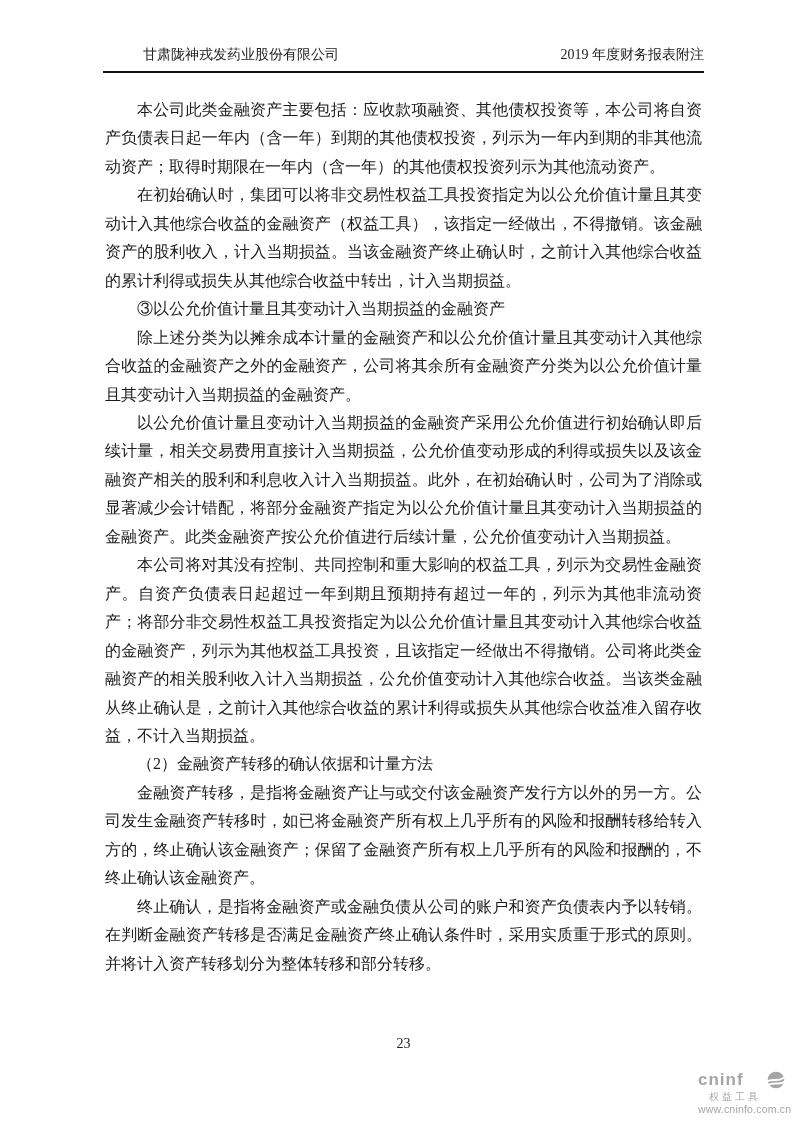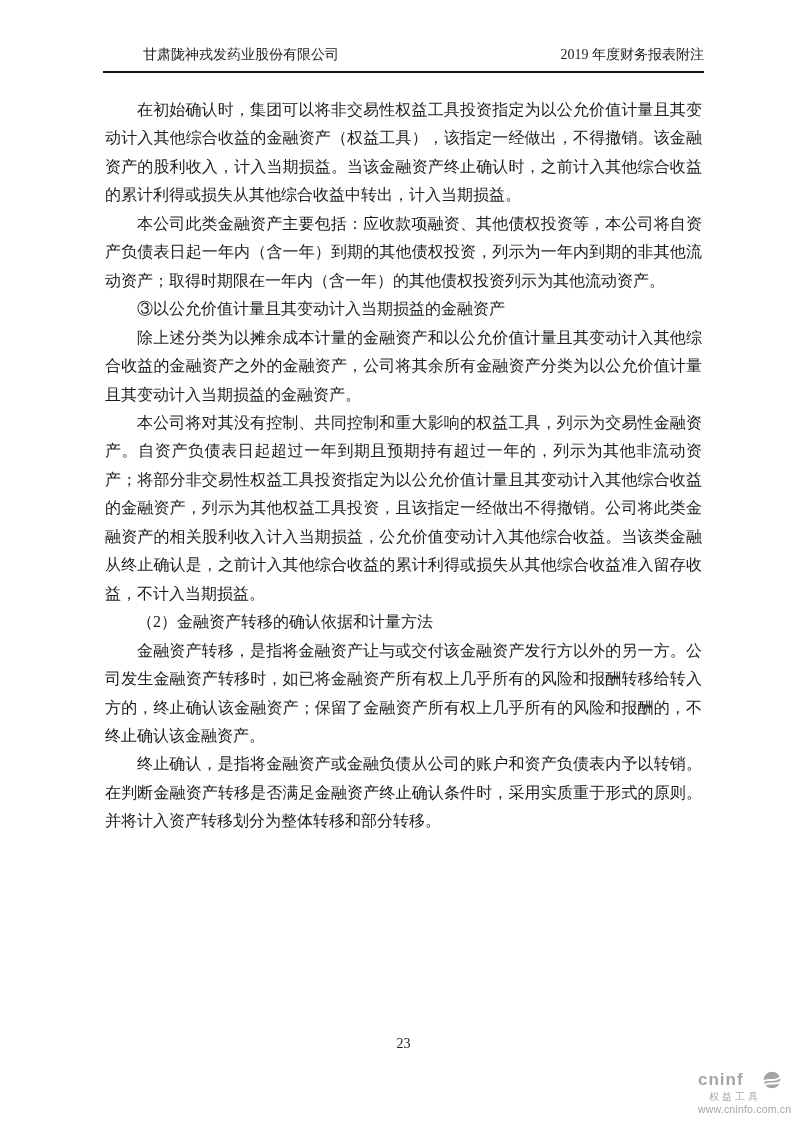--- a/index.html
+++ b/index.html
@@ -38,21 +38,21 @@
     position:absolute; top:1036px; left:103px; width:601px;
     text-align:center; font-size:14px; color:#222;
   }
   .cninfo-logo {
     position:absolute; top:1070px; right:7px; width:88px;
     color:#a5a5a5;
     font-family:"Liberation Sans","DejaVu Sans",sans-serif;
     line-height:1.1;
   }
   .cninfo-brand-row {
-    display:flex; justify-content:flex-start; align-items:center; gap:18px;
+    display:flex; justify-content:space-between; align-items:center; gap:18px;
   }
   .cninfo-brand {
     font-weight:bold; font-size:17px; letter-spacing:1px; color:#a5a5a5;
   }
   .cninfo-swirl { display:block; }
   .cninfo-cn {
     font-size:10px; letter-spacing:3px; text-align:center;
     margin-top:1px; padding-right:14px; color:#a5a5a5;
   }
   .cninfo-url {
@@ -65,24 +65,25 @@
 
 <div class="page">
 
   <div class="header">
     <span class="company">甘肃陇神戎发药业股份有限公司</span>
     <span class="doc-title">2019 年度财务报表附注</span>
   </div>
   <div class="header-rule"></div>
 
   <div class="body-text">
+    <p>本公司此类金融资产主要包括：应收款项融资、其他债权投资等，本公司将自资产负债表日起一年内（含一年）到期的其他债权投资，列示为一年内到期的非其他流动资产；取得时期限在一年内（含一年）的其他债权投资列示为其他流动资产。</p>
     <p>在初始确认时，集团可以将非交易性权益工具投资指定为以公允价值计量且其变动计入其他综合收益的金融资产（权益工具），该指定一经做出，不得撤销。该金融资产的股利收入，计入当期损益。当该金融资产终止确认时，之前计入其他综合收益的累计利得或损失从其他综合收益中转出，计入当期损益。</p>
-    <p>本公司此类金融资产主要包括：应收款项融资、其他债权投资等，本公司将自资产负债表日起一年内（含一年）到期的其他债权投资，列示为一年内到期的非其他流动资产；取得时期限在一年内（含一年）的其他债权投资列示为其他流动资产。</p>
     <p>③以公允价值计量且其变动计入当期损益的金融资产</p>
     <p>除上述分类为以摊余成本计量的金融资产和以公允价值计量且其变动计入其他综合收益的金融资产之外的金融资产，公司将其余所有金融资产分类为以公允价值计量且其变动计入当期损益的金融资产。</p>
+    <p>以公允价值计量且变动计入当期损益的金融资产采用公允价值进行初始确认即后续计量，相关交易费用直接计入当期损益，公允价值变动形成的利得或损失以及该金融资产相关的股利和利息收入计入当期损益。此外，在初始确认时，公司为了消除或显著减少会计错配，将部分金融资产指定为以公允价值计量且其变动计入当期损益的金融资产。此类金融资产按公允价值进行后续计量，公允价值变动计入当期损益。</p>
     <p>本公司将对其没有控制、共同控制和重大影响的权益工具，列示为交易性金融资产。自资产负债表日起超过一年到期且预期持有超过一年的，列示为其他非流动资产；将部分非交易性权益工具投资指定为以公允价值计量且其变动计入其他综合收益的金融资产，列示为其他权益工具投资，且该指定一经做出不得撤销。公司将此类金融资产的相关股利收入计入当期损益，公允价值变动计入其他综合收益。当该类金融从终止确认是，之前计入其他综合收益的累计利得或损失从其他综合收益准入留存收益，不计入当期损益。</p>
     <p>（2）金融资产转移的确认依据和计量方法</p>
     <p>金融资产转移，是指将金融资产让与或交付该金融资产发行方以外的另一方。公司发生金融资产转移时，如已将金融资产所有权上几乎所有的风险和报酬转移给转入方的，终止确认该金融资产；保留了金融资产所有权上几乎所有的风险和报酬的，不终止确认该金融资产。</p>
     <p>终止确认，是指将金融资产或金融负债从公司的账户和资产负债表内予以转销。在判断金融资产转移是否满足金融资产终止确认条件时，采用实质重于形式的原则。并将计入资产转移划分为整体转移和部分转移。</p>
   </div>
 
   <div class="footer-pagenum">23</div>
 
   <div class="cninfo-logo">
     <div class="cninfo-brand-row">

